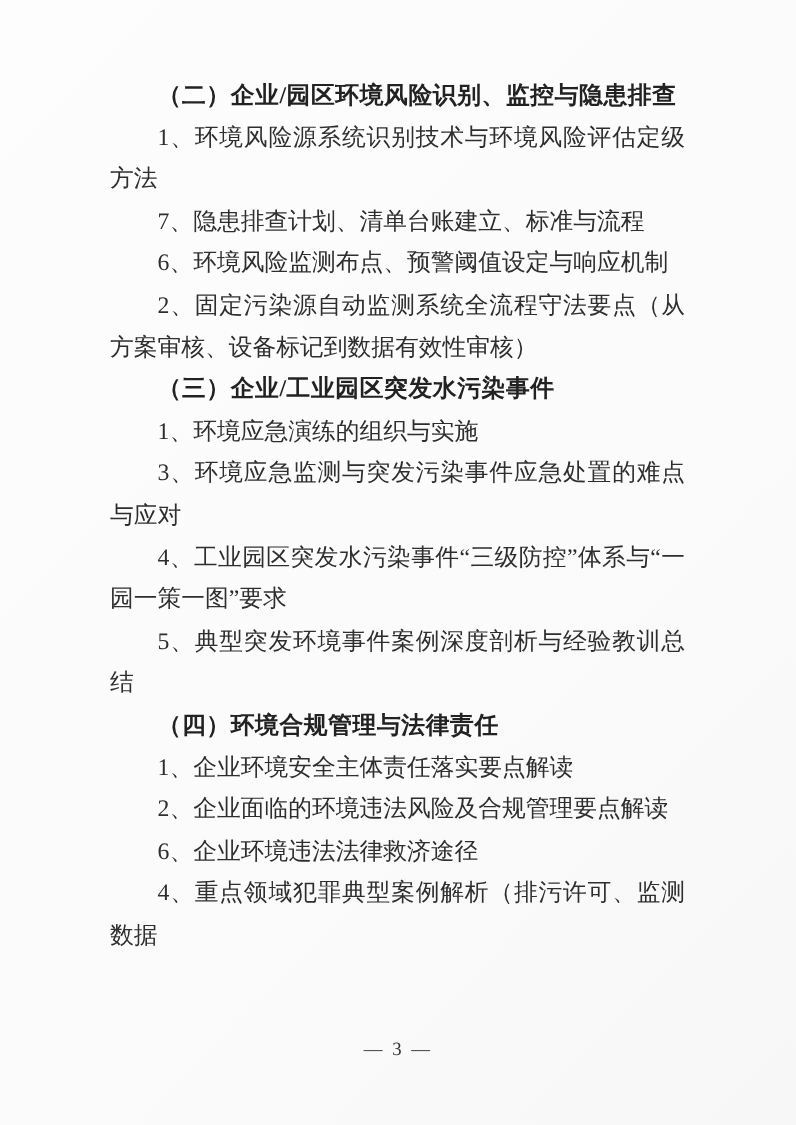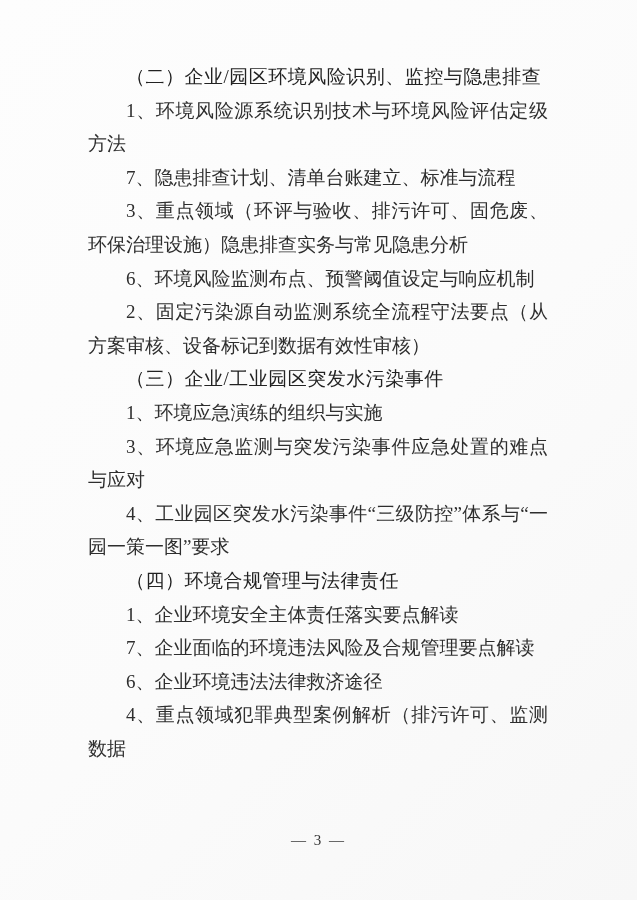--- a/index.html
+++ b/index.html
@@ -32,21 +32,21 @@
     line-height: 33.6px;
     text-align: justify;
     text-justify: inter-character;
   }
   .content p {
     margin: 0;
     padding: 0;
     text-indent: 2em;
   }
   .content p.heading {
-    font-weight: 400;
+    font-weight: 700;
     color: #222222;
     letter-spacing: 0.5px;
   }
   .footer {
     position: absolute;
     left: 0;
     top: 832px;
     width: 637px;
     text-align: center;
     color: #333333;
@@ -56,31 +56,31 @@
 </style>
 </head>
 <body>
 
 <div class="page">
   <div class="content">
 
     <p class="heading">（二）企业/园区环境风险识别、监控与隐患排查</p>
     <p>1、环境风险源系统识别技术与环境风险评估定级方法</p>
     <p>7、隐患排查计划、清单台账建立、标准与流程</p>
-    <p>3、重点领域（环评与验收、排污许可、固危废、环保治理设施）隐患排查实务与常见隐患分析</p>
     <p>6、环境风险监测布点、预警阈值设定与响应机制</p>
     <p>2、固定污染源自动监测系统全流程守法要点（从方案审核、设备标记到数据有效性审核）</p>
 
     <p class="heading">（三）企业/工业园区突发水污染事件</p>
     <p>1、环境应急演练的组织与实施</p>
     <p>3、环境应急监测与突发污染事件应急处置的难点与应对</p>
     <p>4、工业园区突发水污染事件“三级防控”体系与“一园一策一图”要求</p>
+    <p>5、典型突发环境事件案例深度剖析与经验教训总结</p>
 
     <p class="heading">（四）环境合规管理与法律责任</p>
     <p>1、企业环境安全主体责任落实要点解读</p>
-    <p>7、企业面临的环境违法风险及合规管理要点解读</p>
+    <p>2、企业面临的环境违法风险及合规管理要点解读</p>
     <p>6、企业环境违法法律救济途径</p>
     <p>4、重点领域犯罪典型案例解析（排污许可、监测数据</p>
 
   </div>
 
   <div class="footer">— 3 —</div>
 </div>
 
 </body></html>

